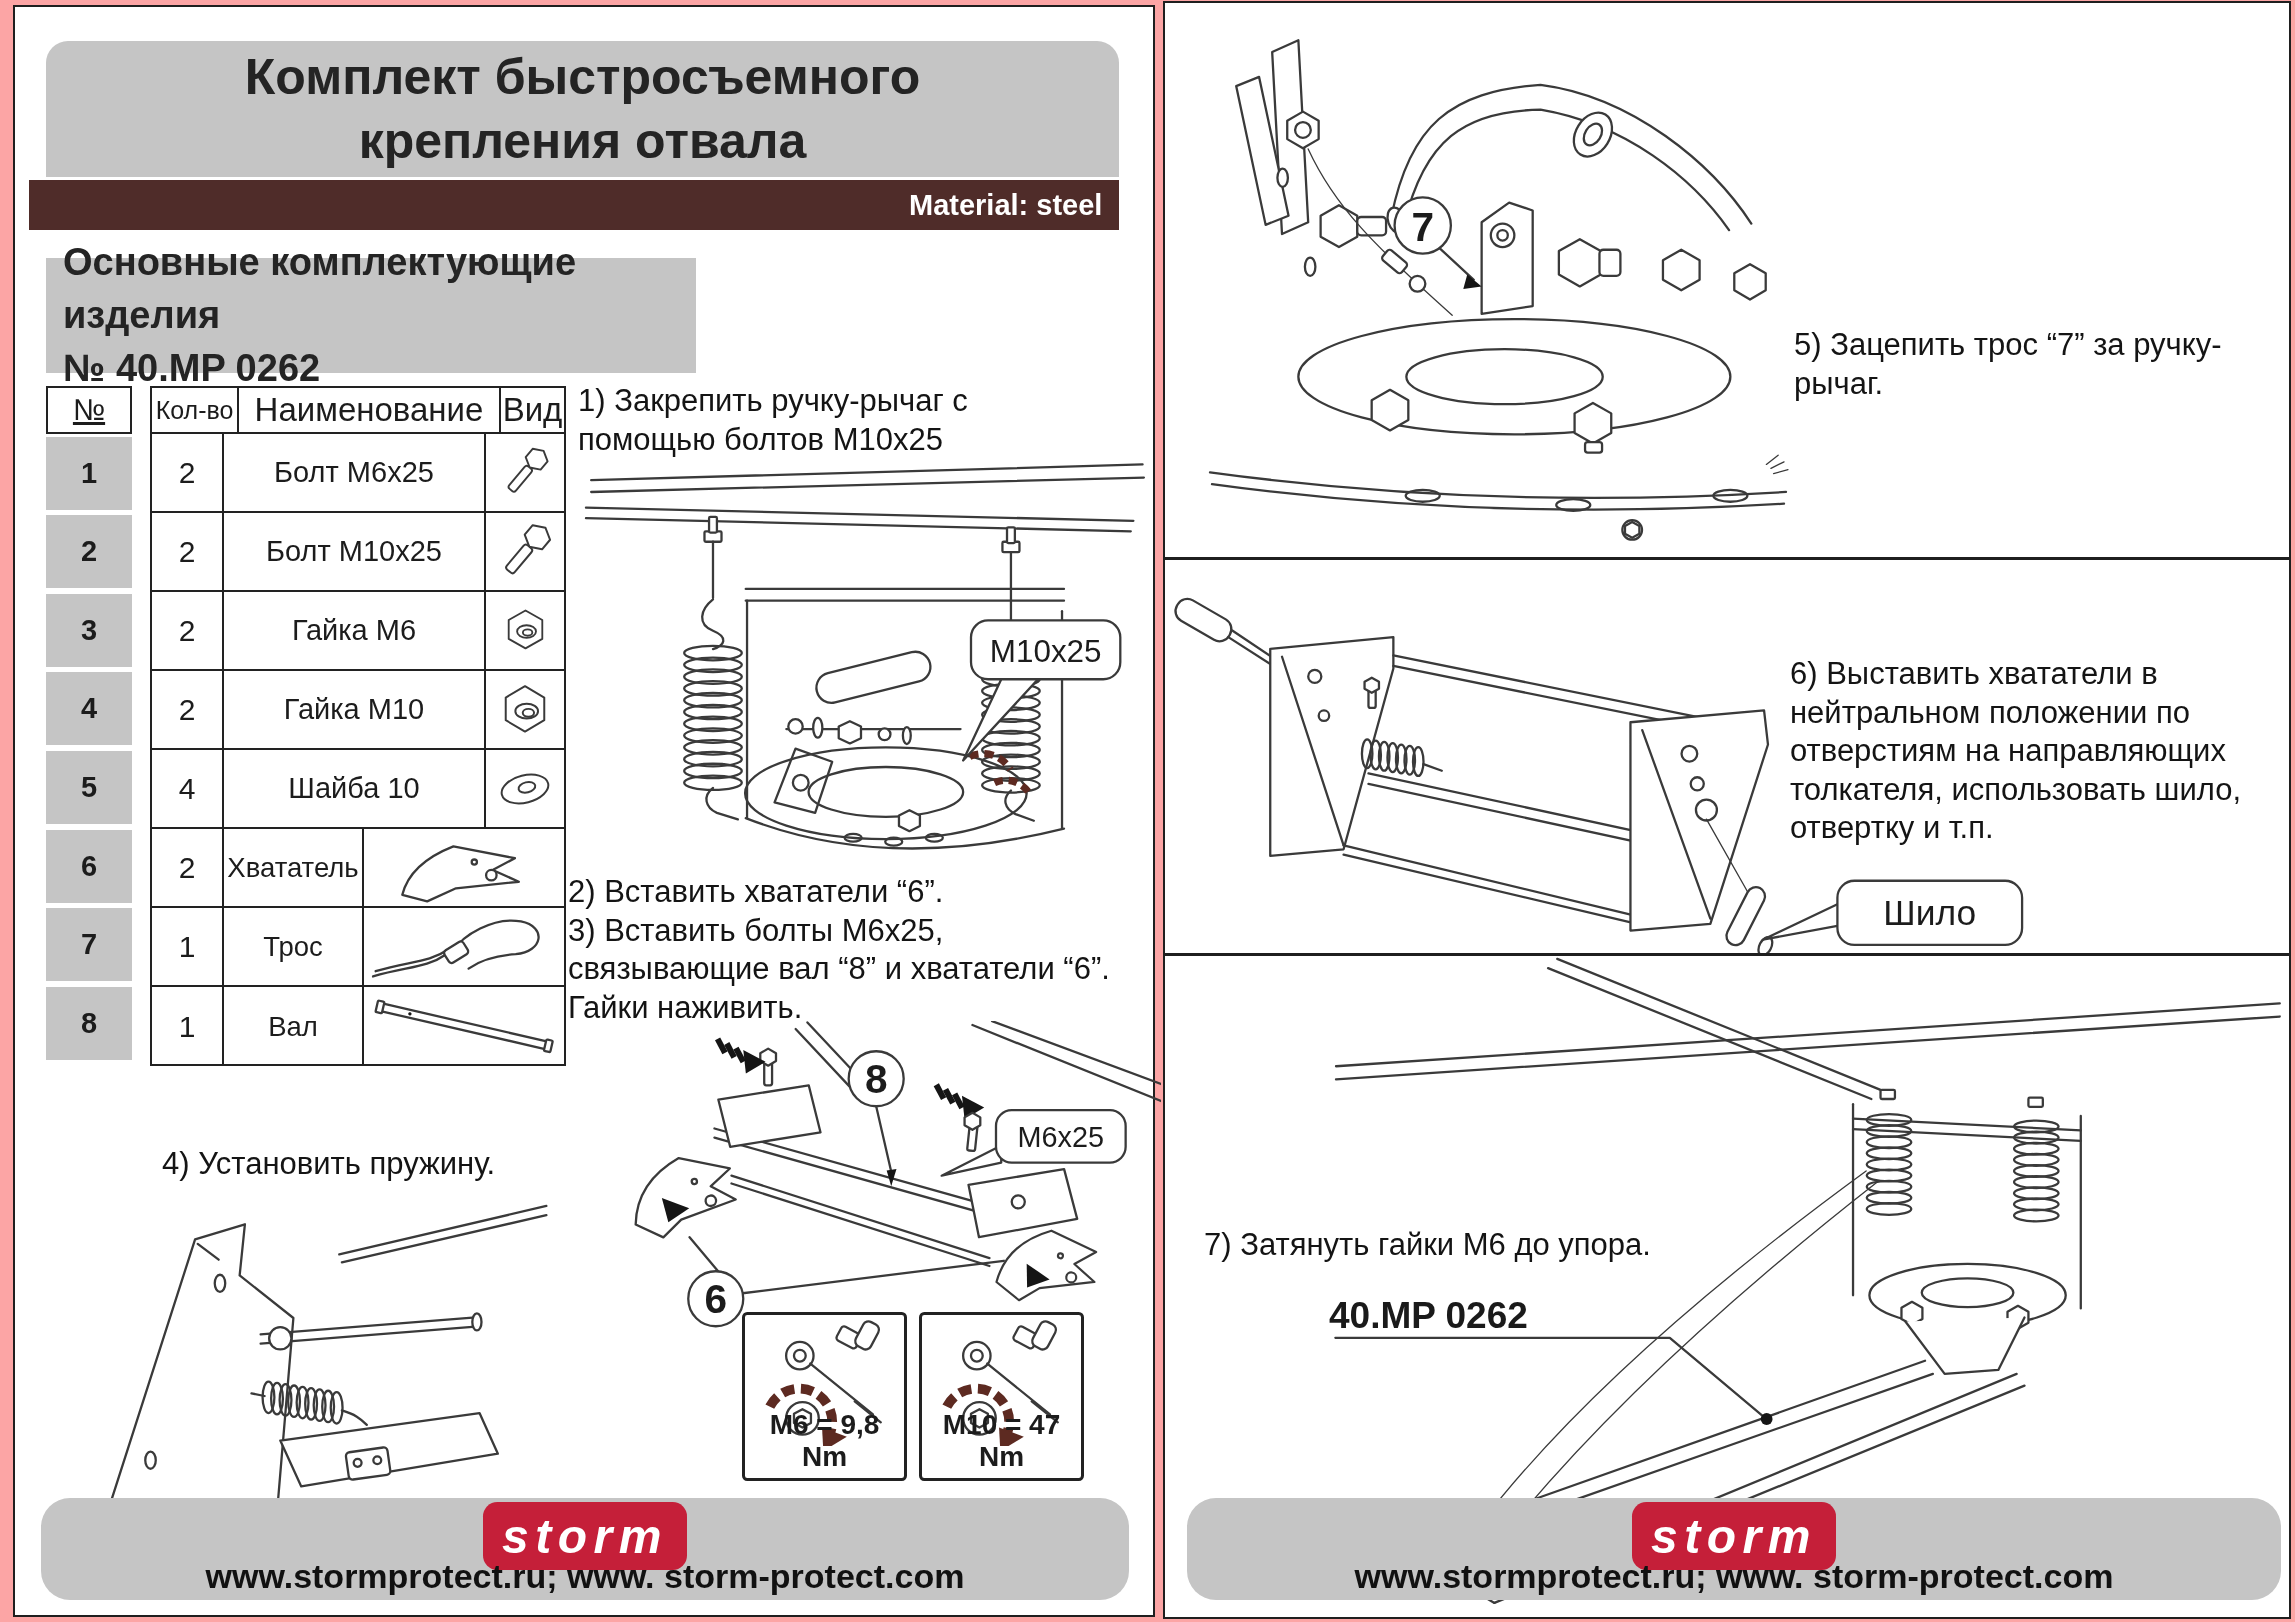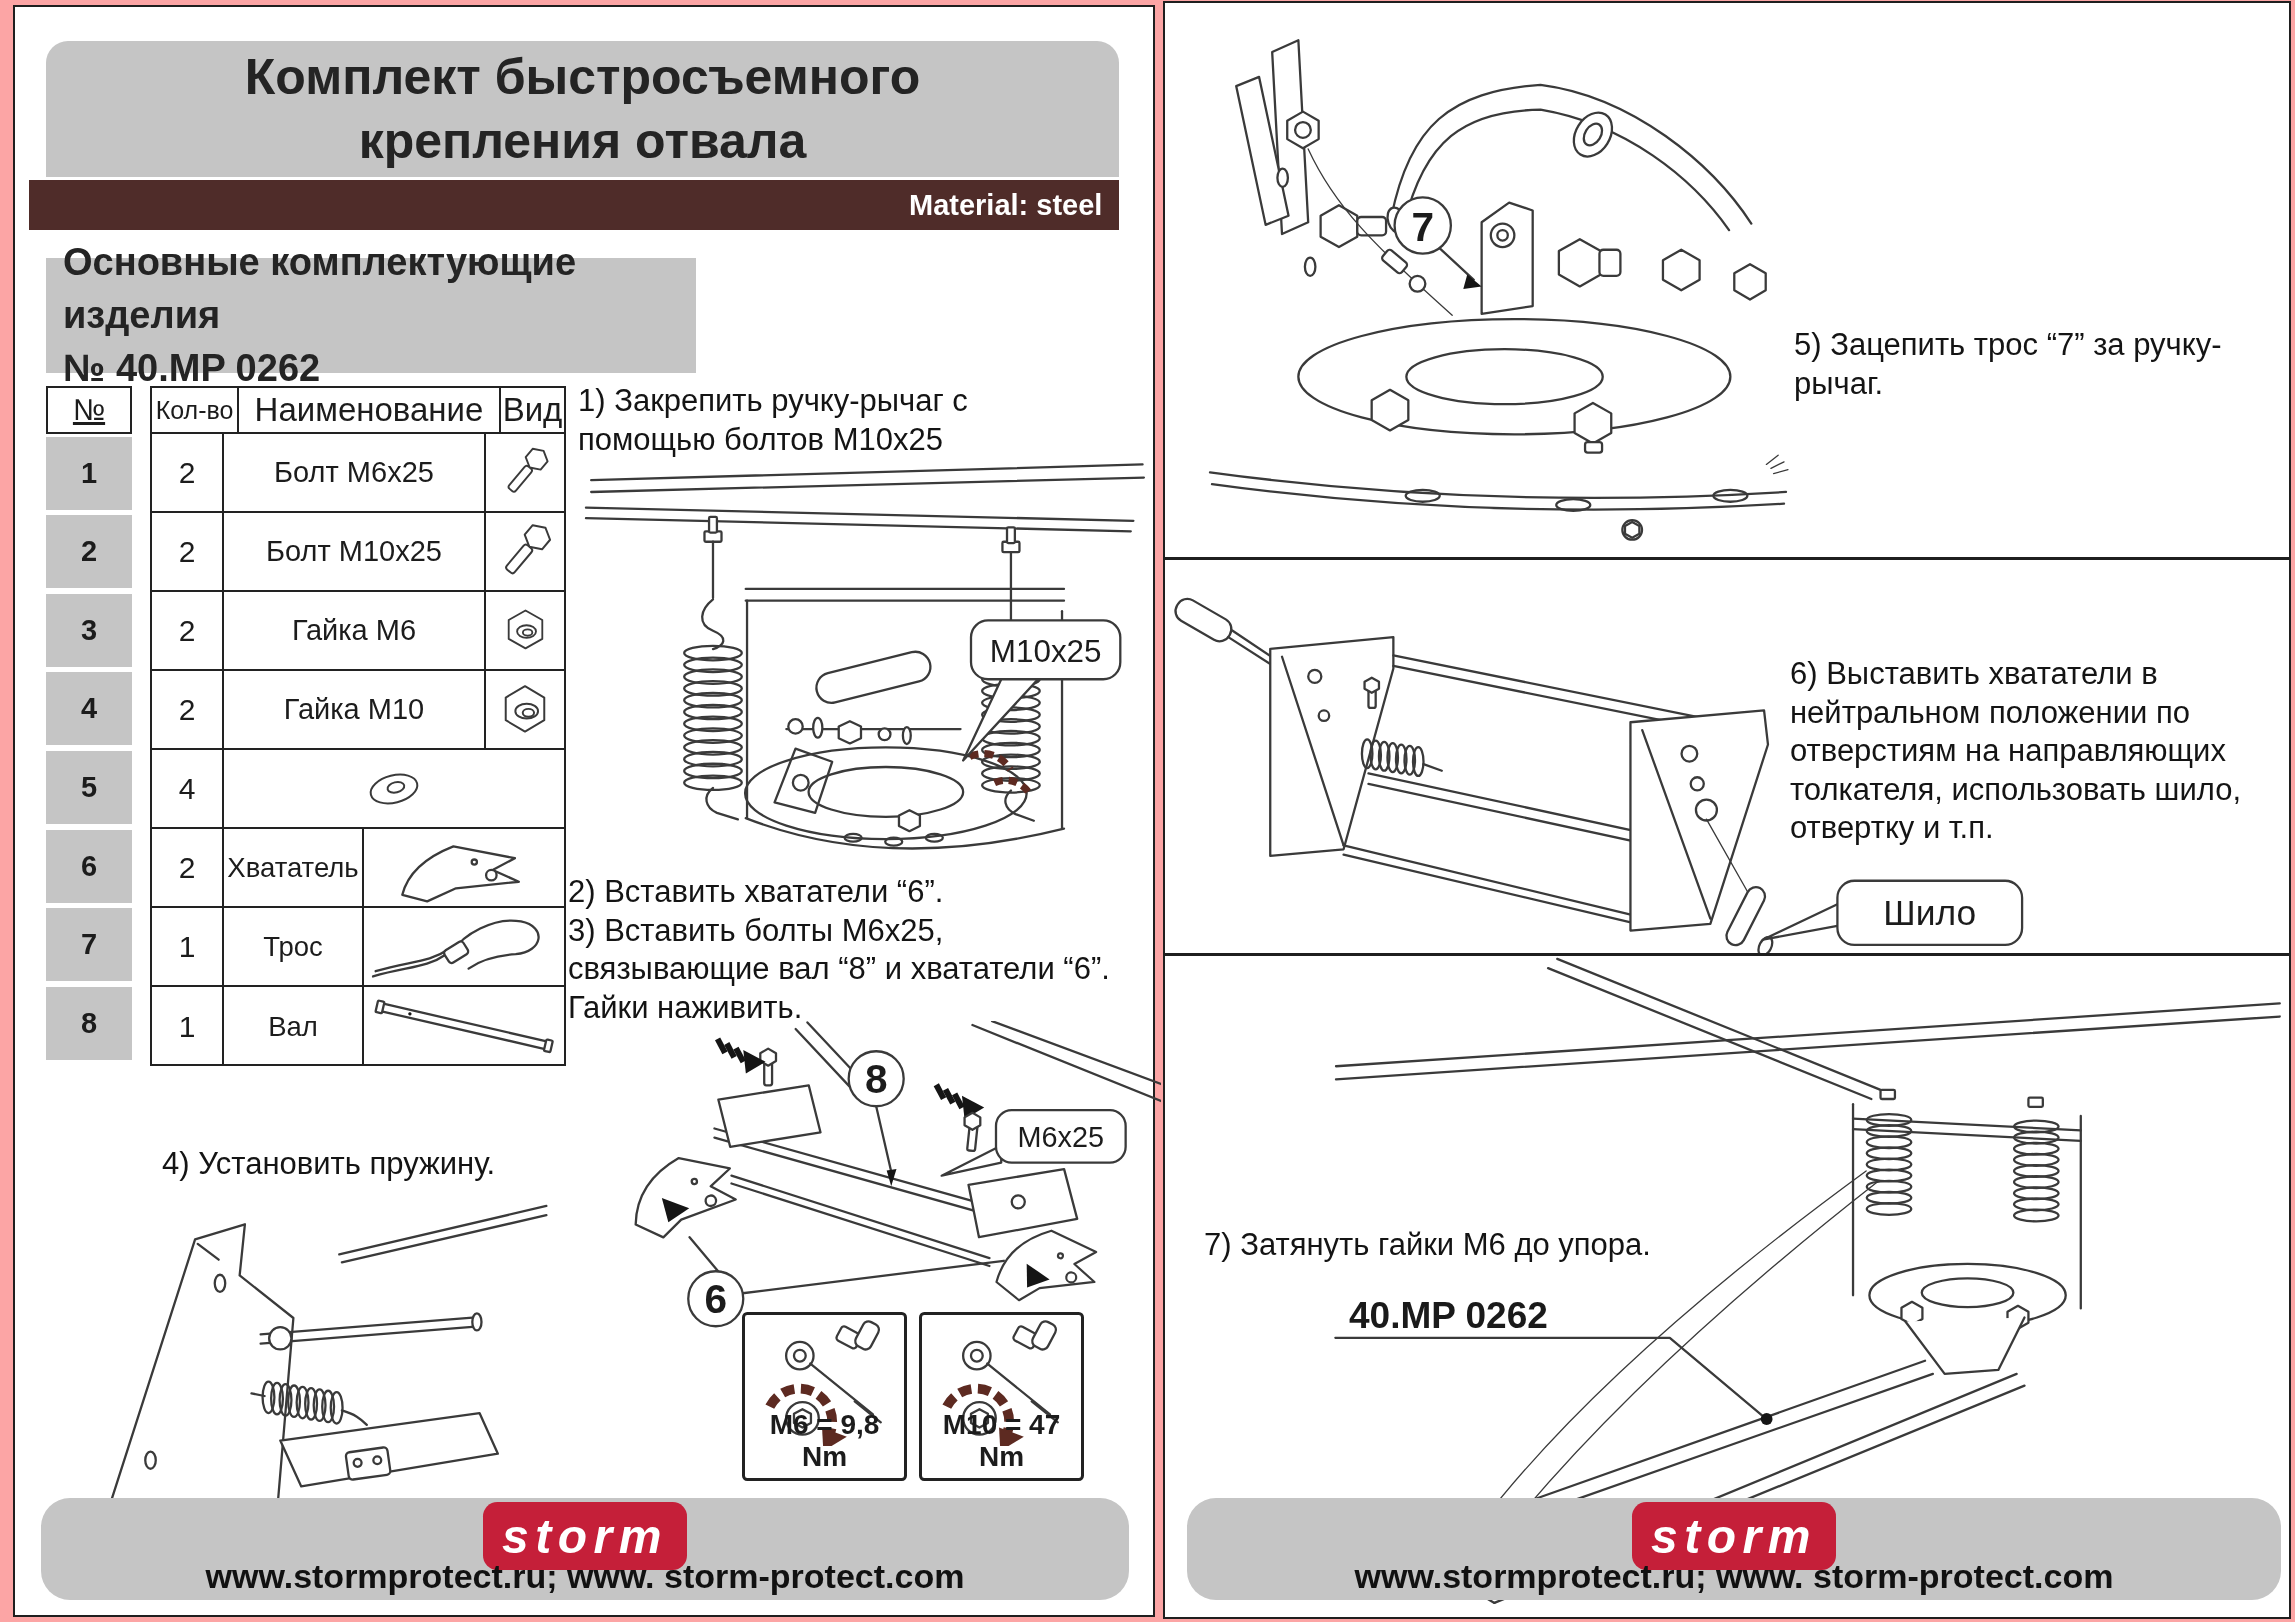--- a/index.html
+++ b/index.html
@@ -136,20 +136,21 @@
         <div class="tc c-vid">
           <svg width="68" height="68" viewBox="0 0 120 120">
             <polygon class="lnf" points="60,18 94,38 94,78 60,98 26,78 26,38"></polygon>
             <ellipse class="lnf" cx="63" cy="62" rx="20" ry="13"></ellipse>
               <ellipse class="ln" cx="66" cy="65" rx="10" ry="7"></ellipse>
           </svg>
         </div>
       </div>
       <div class="trow drow">
         <div class="tc c-qty">4</div>
+        <div class="tc c-name">Шайба 10</div>
         <div class="tc c-vid">
           <svg width="68" height="68" viewBox="0 0 120 120">
             <g transform="rotate(-14 60 60)">
                 <ellipse class="lnf" cx="60" cy="60" rx="42" ry="24"></ellipse>
                 <ellipse class="lnf" cx="64" cy="58" rx="15" ry="9"></ellipse>
               </g>
           </svg>
         </div>
       </div>
       <div class="trow drow">
@@ -578,21 +579,21 @@
         <polygon class="lnf" points="466,958 500,942 494,974"></polygon>
       <circle class="lnf" cx="522" cy="940" r="10"></circle>
         <polygon class="lnf" points="455,934 468,941 468,955 455,962 442,955 442,941"></polygon>
 
       <g>
         <path class="ln" d="M249,585 H760 L905,707" stroke-width="4"></path>
         <circle class="blk" cx="908" cy="709" r="9"></circle>
       </g>
     </svg>
     <div class="abs step" style="left:39px;top:1223px;">7) Затянуть гайки М6 до упора.</div>
-    <div class="abs partnum" style="left:184px;top:1292px;text-align:right;">40.MP 0262</div>
+    <div class="abs partnum" style="left:164px;top:1292px;text-align:right;">40.MP 0262</div>
 
     <div class="abs footer-bar" style="left:22px;top:1495px;width:1094px;height:102px;">
       <div class="logo">
         <span class="logo-text">storm</span>
       </div>
       <div class="urls">www.stormprotect.ru; www. storm-protect.com</div>
     </div>
   </div>
 </div>
 

